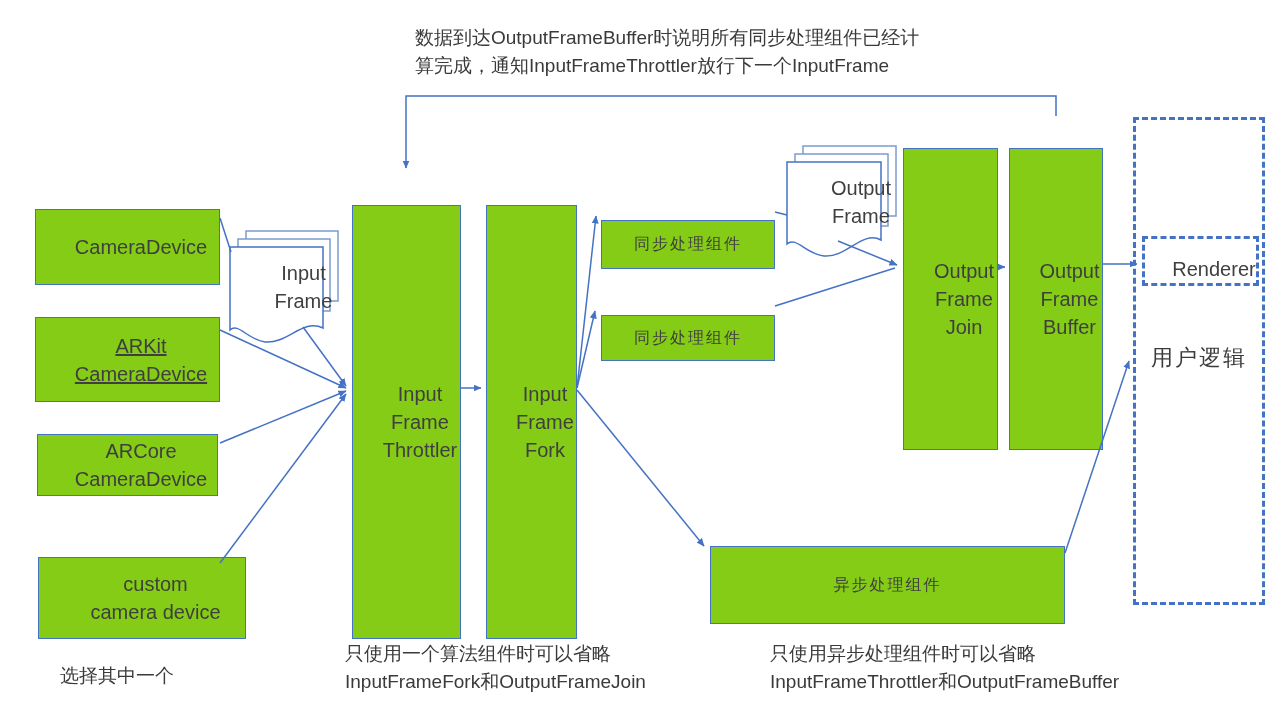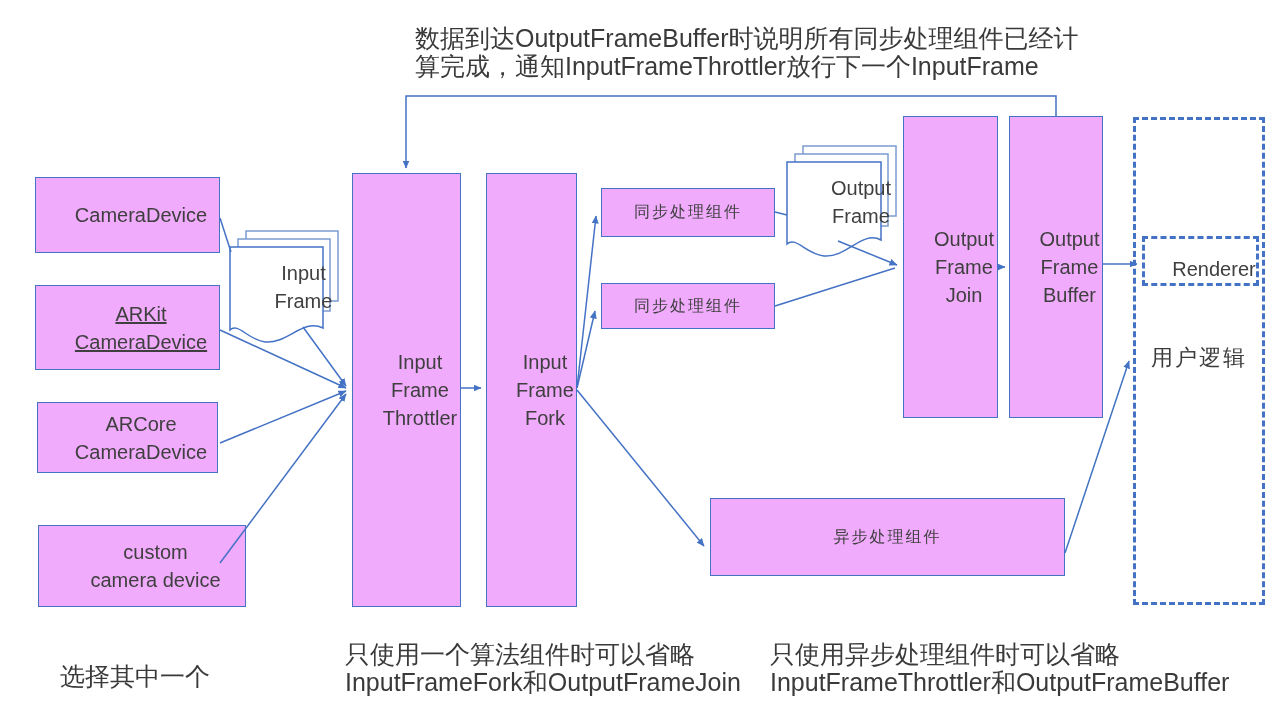--- a/index.html
+++ b/index.html
@@ -1,40 +1,41 @@
 <!DOCTYPE html>
 <html><head>
 <meta charset="utf-8">
 <style>
   html,body{margin:0;padding:0;background:#ffffff;}
   .canvas{
     position:relative;width:1280px;height:720px;background:#ffffff;overflow:hidden;
     font-family:"Liberation Sans","DejaVu Sans",sans-serif;color:#3f3f3f;
   }
   .node{
-    position:absolute;background:#f0abfc;border:1.5px solid #4472C4;
+    position:absolute;background:#84cc16;border:1.5px solid #4472C4;
     display:flex;align-items:center;justify-content:center;text-align:center;
     box-sizing:border-box;
+    margin-top:32px;
   }
   .lbl{white-space:pre-line;text-align:center;}
   .en{font-size:20px;line-height:28px;padding-left:27px;}
   .cjk{font-size:16px;letter-spacing:2px;}
   .dashed-outer{
     position:absolute;border:3px dashed #4472C4;background:transparent;box-sizing:border-box;
   }
   .dashed-box{
     position:absolute;border:3px dashed #4472C4;background:#ffffff;box-sizing:border-box;
     display:flex;align-items:flex-end;justify-content:center;
   }
   .doc-label{
     position:absolute;display:flex;align-items:center;justify-content:center;
     text-align:center;pointer-events:none;
   }
   .annotation{
-    position:absolute;font-size:25px;line-height:28px;white-space:pre-line;color:#3a3a3a;
+    position:absolute;font-size:19px;line-height:28px;white-space:pre-line;color:#3a3a3a;
   }
   .floating-label{
     position:absolute;font-size:22px;letter-spacing:2px;color:#3a3a3a;text-align:center;font-family:Liberation Serif, serif;
   }
   svg.layer{position:absolute;left:0;top:0;pointer-events:none;}
 </style>
 </head>
 <body>
 
 <div class="canvas">
@@ -56,21 +57,21 @@
 
   <div class="node" style="left:35px;top:177px;width:185px;height:76px;">
     <span class="lbl en">CameraDevice</span>
   </div>
 
   <div class="node" style="left:35px;top:285px;width:185px;height:85px;text-decoration:underline;">
     <span class="lbl en">ARKit
 CameraDevice</span>
   </div>
 
-  <div class="node" style="left:37px;top:402px;width:181px;height:71px;">
+  <div class="node" style="left:37px;top:402px;width:181px;height:62px;">
     <span class="lbl en">ARCore
 CameraDevice</span>
   </div>
 
   <div class="node" style="left:38px;top:525px;width:208px;height:82px;">
     <span class="lbl en">custom
 camera device</span>
   </div>
 
   <div class="node" style="left:352px;top:173px;width:109px;height:434px;">
@@ -98,21 +99,21 @@
 Frame
 Join</span>
   </div>
 
   <div class="node" style="left:1009px;top:116px;width:94px;height:302px;">
     <span class="lbl en">Output
 Frame
 Buffer</span>
   </div>
 
-  <div class="node" style="left:710px;top:498px;width:355px;height:78px;">
+  <div class="node" style="left:710px;top:514px;width:355px;height:78px;">
     <span class="lbl cjk">异步处理组件</span>
   </div>
 
   <div class="dashed-outer" style="left:1133px;top:117px;width:132px;height:488px;"></div>
 
   <div class="dashed-box" style="left:1142px;top:236px;width:117px;height:50px;">
     <span class="lbl en">Renderer</span>
   </div>
 
   <div class="floating-label" style="left:1133px;top:343px;width:132px;">用户逻辑</div>

